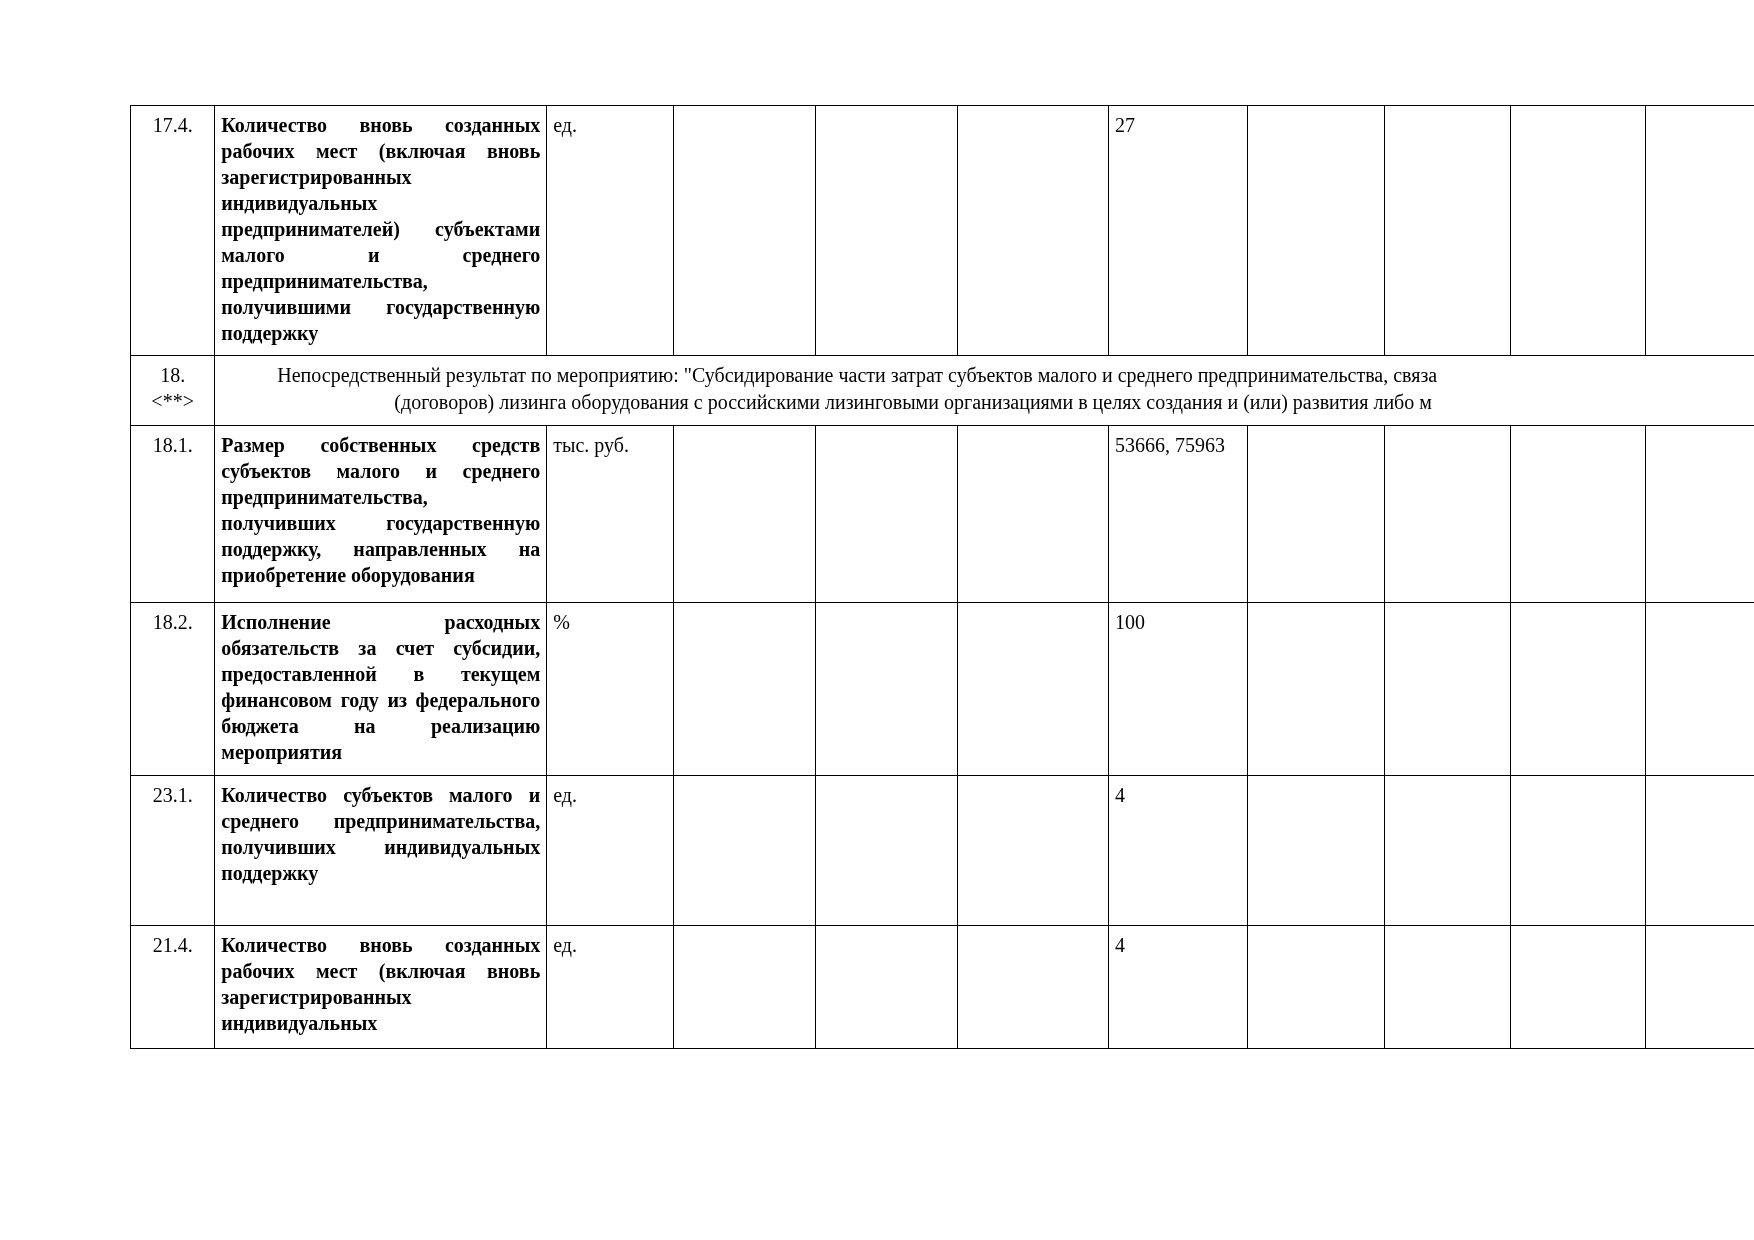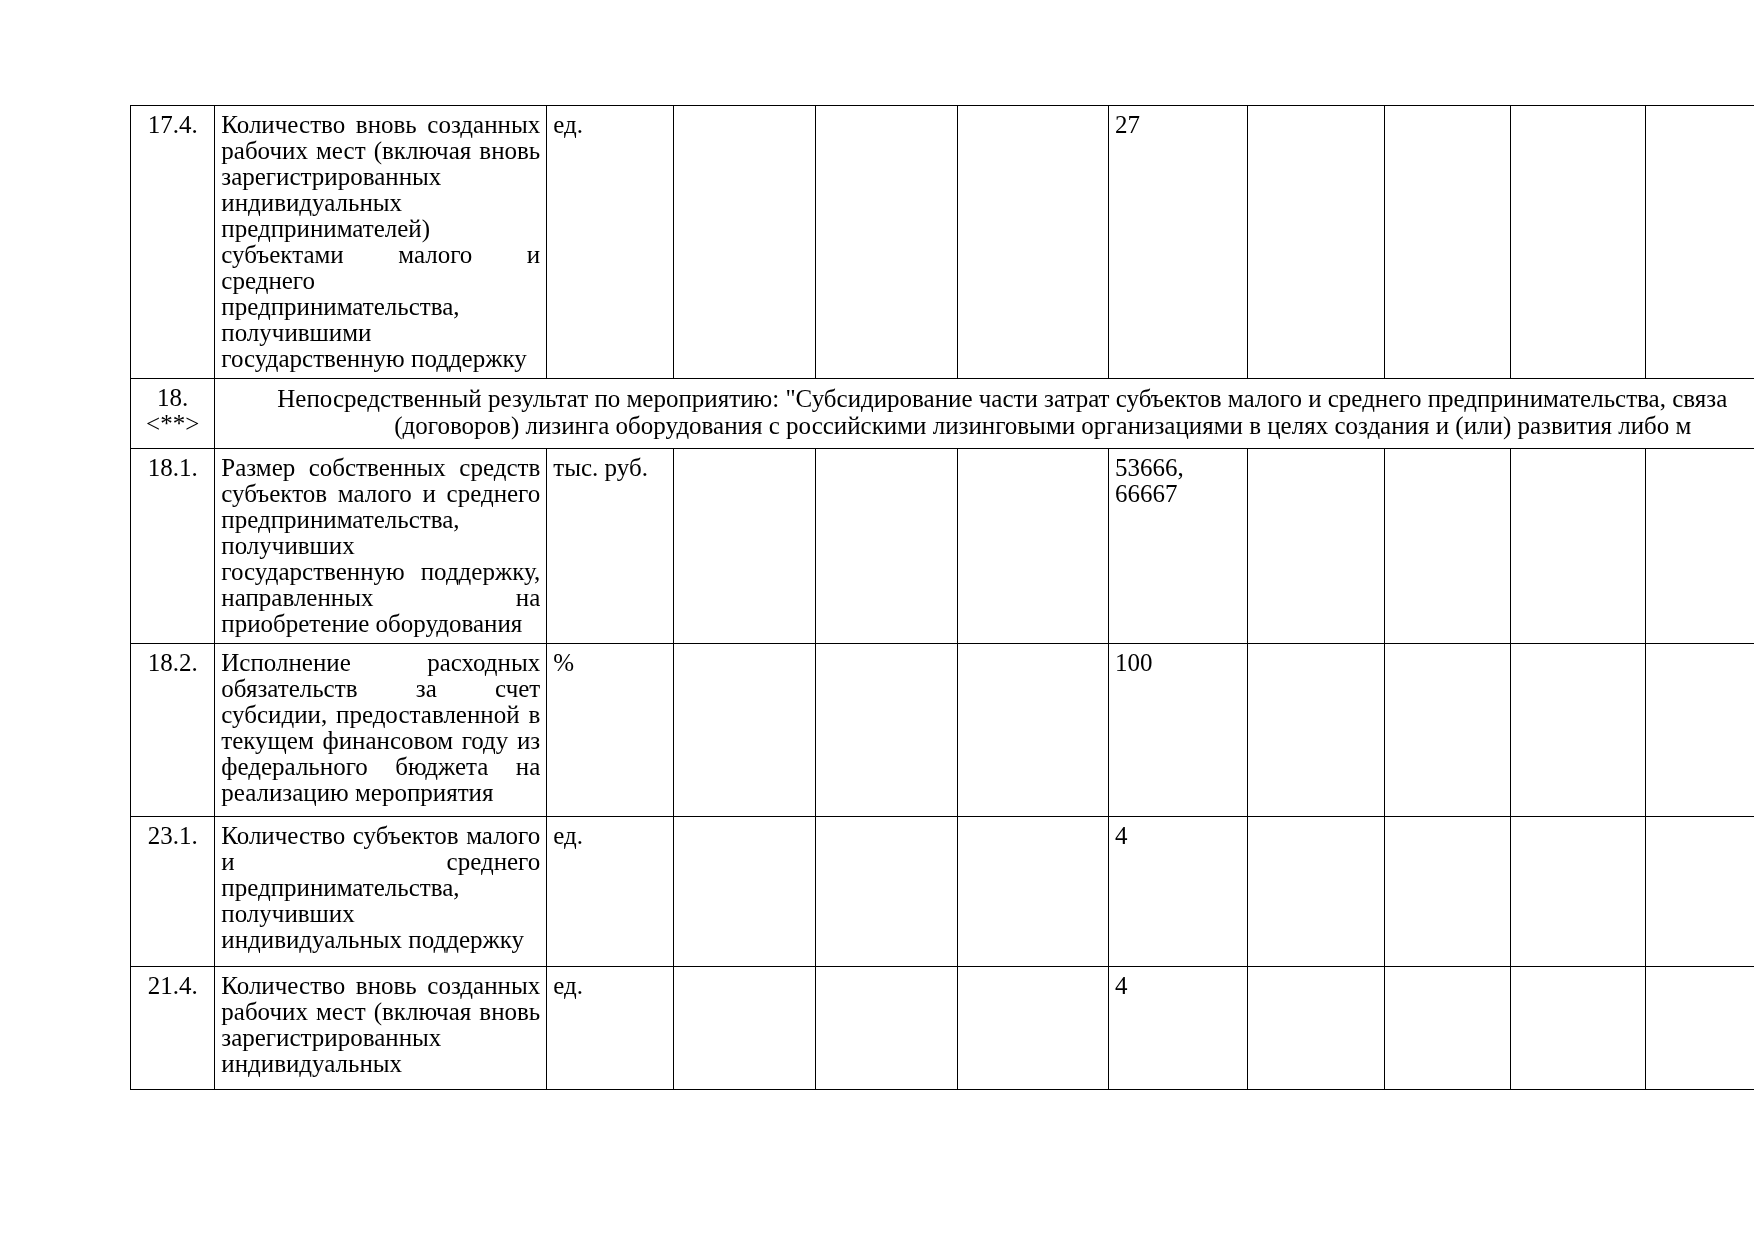--- a/index.html
+++ b/index.html
@@ -7,21 +7,21 @@
     padding: 0;
     background: #ffffff;
   }
   .page {
     position: relative;
     width: 1754px;
     height: 1240px;
     background: #ffffff;
     overflow: hidden;
     font-family: "Liberation Serif", "DejaVu Serif", serif;
-    font-size: 25px;
+    font-size: 20px;
     color: #000000;
   }
   table.report {
     position: absolute;
     left: 130px;
     top: 105px;
     border-collapse: collapse;
     table-layout: fixed;
     width: 1938px;
   }
@@ -35,20 +35,21 @@
   td.c-num {
     text-align: center;
     white-space: pre-line;
     padding-top: 10px;
   }
   td.c-desc {
     text-align: justify;
     padding-left: 8px;
     padding-right: 6px;
     padding-top: 8px;
+    font-weight: bold;
   }
   td.c-unit {
     text-align: left;
     padding-top: 10px;
   }
   td.c-val {
     text-align: left;
     padding-top: 10px;
   }
   td.c-empty {
@@ -116,21 +117,21 @@
       </td>
     </tr>
 
     <tr class="r3">
       <td class="c-num">18.1.</td>
       <td class="c-desc">Размер собственных средств субъектов малого и среднего предпринимательства, получивших государственную поддержку, направленных на приобретение оборудования</td>
       <td class="c-unit">тыс. руб.</td>
       <td class="c-empty"></td>
       <td class="c-empty"></td>
       <td class="c-empty"></td>
-      <td class="c-val">53666, 66667</td>
+      <td class="c-val">53666, 75963</td>
       <td class="c-empty"></td>
       <td class="c-empty"></td>
       <td class="c-empty"></td>
       <td class="c-empty"></td>
     </tr>
 
     <tr class="r4">
       <td class="c-num">18.2.</td>
       <td class="c-desc">Исполнение расходных обязательств за счет субсидии, предоставленной в текущем финансовом году из федерального бюджета на реализацию мероприятия</td>
       <td class="c-unit">%</td>

